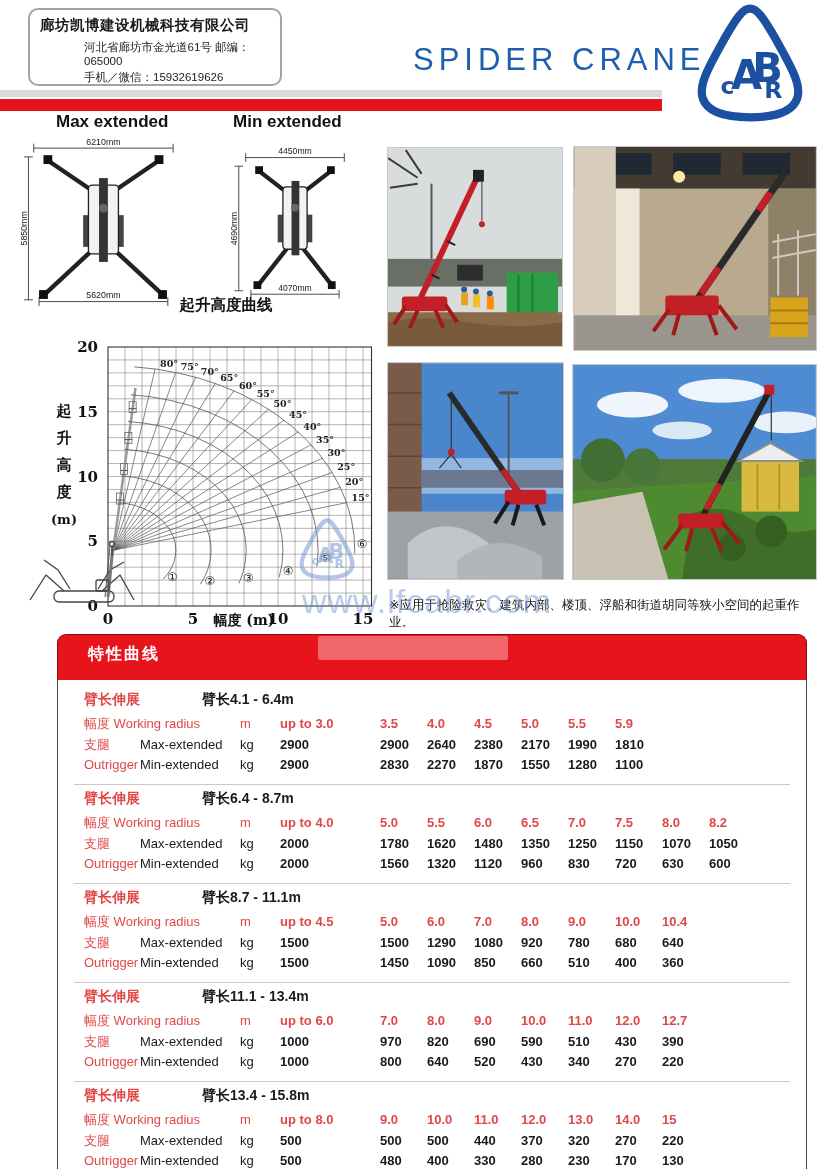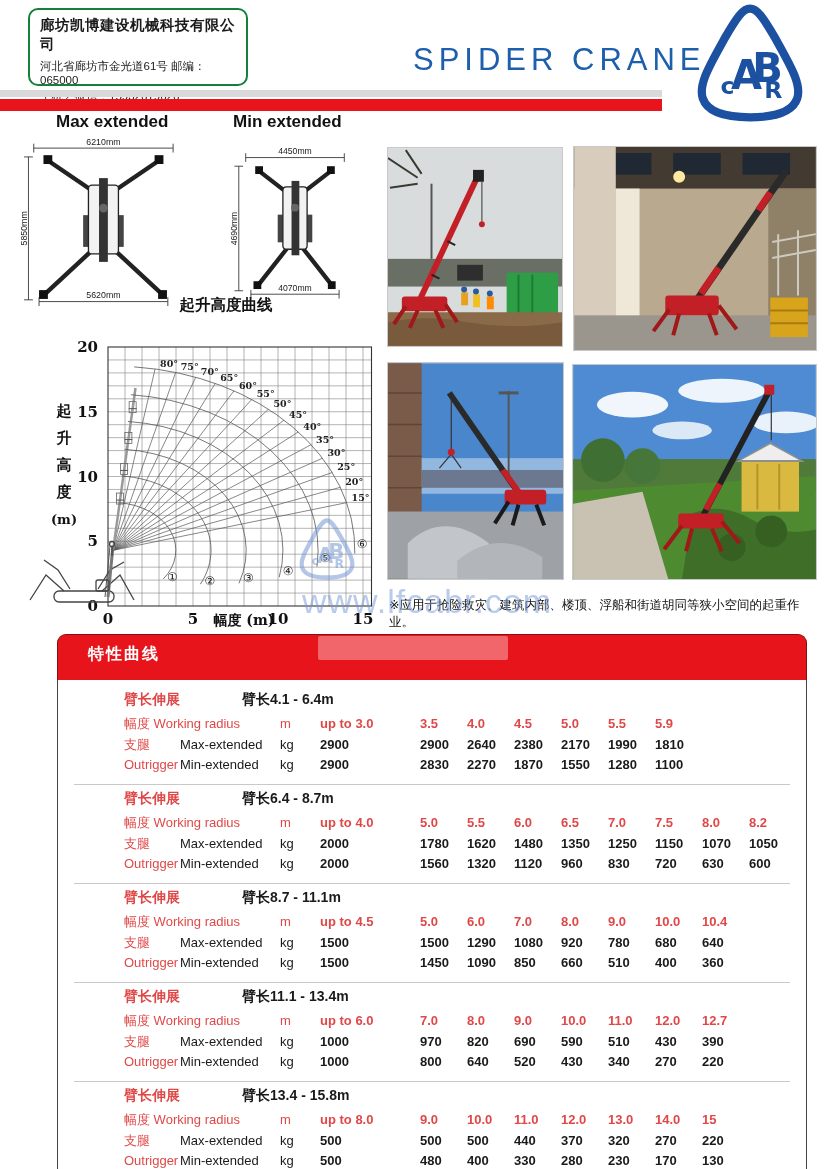--- a/index.html
+++ b/index.html
@@ -2,25 +2,25 @@
 <html><head>
 <meta charset="utf-8">
 <style>
   html,body{margin:0;padding:0;background:#e9e9e9;}
   #page{
     position:relative;width:827px;height:1169px;margin:0 auto;background:#ffffff;
     font-family:"Liberation Sans","DejaVu Sans",sans-serif;color:#1a1a1a;overflow:hidden;
   }
   
   .company-box{
-    position:absolute;left:28px;top:8px;width:220px;height:78px;
-    border:2px solid #15803d;border-radius:10px;background:#fff;padding:6px 10px;box-sizing:border-box;
+    position:absolute;left:28px;top:8px;width:254px;height:78px;
+    border:2px solid #a3a3a3;border-radius:10px;background:#fff;padding:6px 10px;box-sizing:border-box;
   }
   .company-name{font-size:14.5px;font-weight:bold;letter-spacing:.5px;margin-bottom:5px;}
-  .company-line{font-size:11.5px;margin-top:3px;color:#222;}
+  .company-line{font-size:11.5px;margin-top:3px;color:#222;margin-left:44px;}
   .product-title{
     position:absolute;left:413px;top:42px;font-size:31px;letter-spacing:5px;color:#1d5fac;
     font-weight:500;
   }
   .bar-gray{position:absolute;left:0;top:90px;width:662px;height:7px;background:#d9d9d9;}
   .bar-red{position:absolute;left:0;top:99px;width:662px;height:12px;background:#e8131b;}
   .logo-box{position:absolute;left:684px;top:4px;width:132px;height:118px;}
   
   .diag-title{position:absolute;font-size:17px;font-weight:bold;color:#111;}
   #diag-title-max{left:56px;top:112px;}
@@ -52,21 +52,21 @@
     color:#fff;font-size:16px;font-weight:bold;padding-left:30px;letter-spacing:2px;
     border:1px solid #8a0d12;border-bottom:none;box-sizing:border-box;
   }
   .spec-body{
     border:1.5px solid #444;border-top:none;border-radius:0 0 9px 9px;background:#fff;
     padding:6px 0 10px 0;box-sizing:border-box;
   }
   .section{padding:5px 0 6px 26px;position:relative;}
   .section + .section{border-top:1.5px solid #c9c9c9;margin:0 16px 0 16px;padding-left:10px;}
   .section.sep{margin:0 16px;padding-left:10px;}
-  .row{display:flex;align-items:baseline;white-space:nowrap;margin-left:40px;}
+  .row{display:flex;align-items:baseline;white-space:nowrap;}
   .boom-row{height:24px;font-size:14px;}
   .data-row{height:21px;font-size:13px;}
   .red{color:#e04848;}
   .bold{font-weight:bold;}
   .cell{display:inline-block;flex:0 0 auto;}
   .w-boomlabel{width:118px;}
   .w-radlabel{width:156px;}
   .w-out{width:56px;overflow:visible;}
   .w-sub{width:100px;}
   .w-unit{width:40px;}

